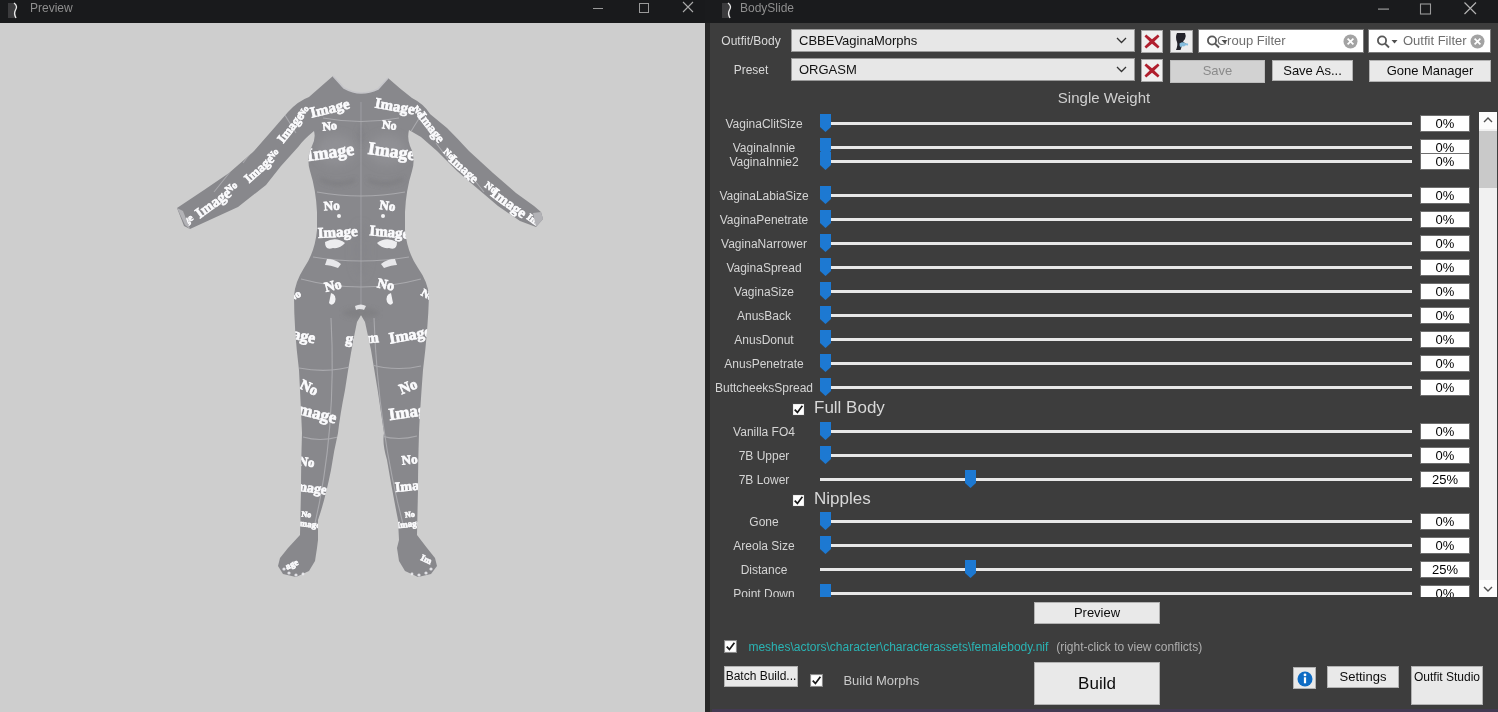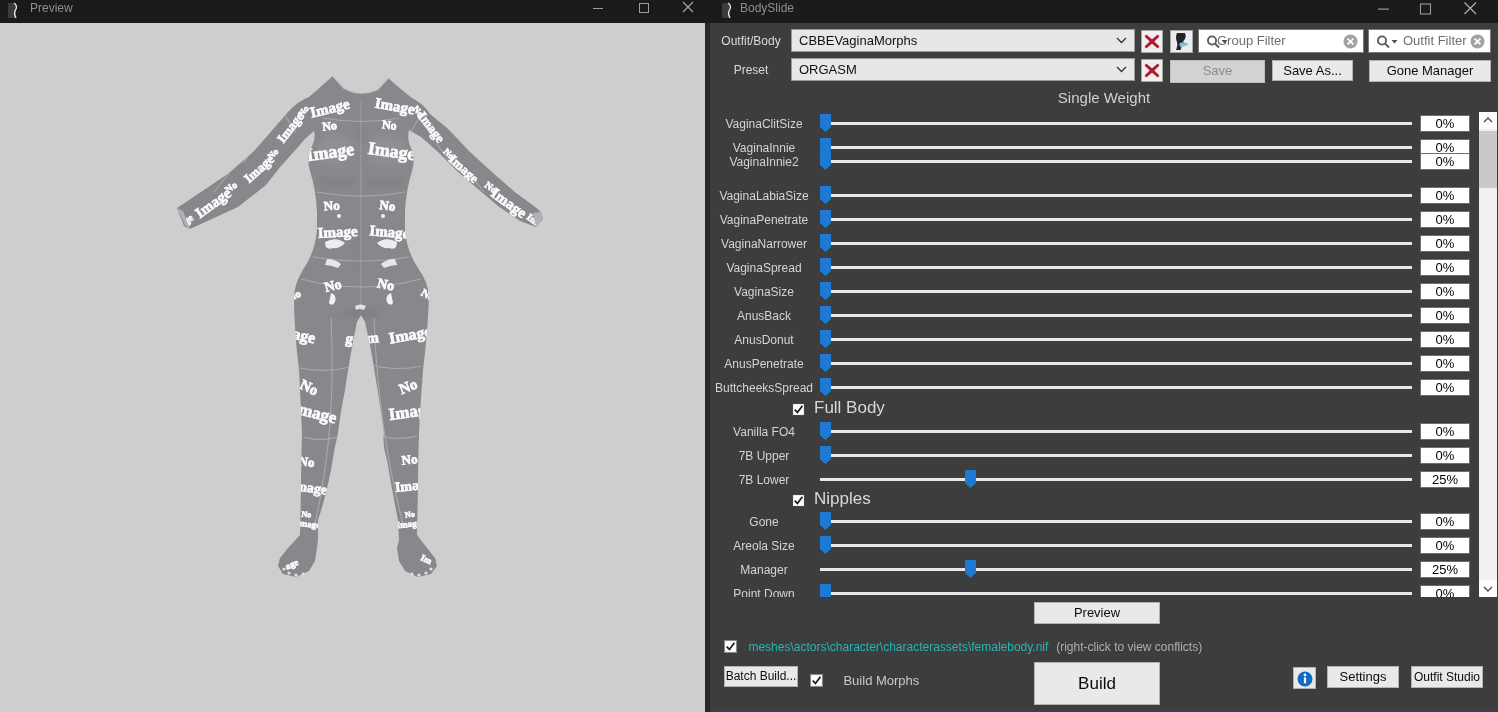--- a/index.html
+++ b/index.html
@@ -380,21 +380,21 @@
 <div class="thumb" style="left:110px;"></div>
 <div class="val">0%</div>
 </div>
 <div class="srow" style="top:421px;">
 <div class="slbl">Areola Size</div>
 <div class="track"></div>
 <div class="thumb" style="left:110px;"></div>
 <div class="val">0%</div>
 </div>
 <div class="srow" style="top:445px;">
-<div class="slbl">Manager</div>
+<div class="slbl">Distance</div>
 <div class="track"></div>
 <div class="thumb" style="left:255px;"></div>
 <div class="val">25%</div>
 </div>
 <div class="srow" style="top:469px;">
 <div class="slbl">Point Down</div>
 <div class="track"></div>
 <div class="thumb" style="left:110px;"></div>
 <div class="val">0%</div>
 </div>
@@ -431,15 +431,15 @@
   </div>
   <div class="btn" style="left:324px;top:639px;width:126px;height:43px;line-height:41px;font-size:17px;">Build</div>
   <div class="abs" style="left:583px;top:644px;width:23px;height:22px;background:#e9e9e9;border:1px solid #b2b2b2;box-sizing:border-box;">
     <svg width="16" height="16" viewBox="0 0 16 16" style="position:absolute;left:2.5px;top:2.5px;">
         <circle cx="8" cy="8" r="7.5" fill="#0e6cc4"></circle>
         <rect x="6.9" y="6.3" width="2.2" height="6" fill="#fff"></rect>
         <circle cx="8" cy="3.9" r="1.4" fill="#fff"></circle>
       </svg>
   </div>
   <div class="btn" style="left:617px;top:643px;width:72px;height:22px;line-height:20px;">Settings</div>
-  <div class="btn" style="left:701px;top:643px;width:72px;height:22px;line-height:20px;font-size:12px;white-space:nowrap;overflow:hidden;">Outfit Studio</div>
+  <div class="btn" style="left:701px;top:643px;width:72px;height:39px;line-height:20px;font-size:12px;white-space:nowrap;overflow:hidden;">Outfit Studio</div>
   <div class="abs" style="left:2px;top:686px;width:786px;height:3px;background:#433a52;"></div>
 </div>
 
 </body></html>

